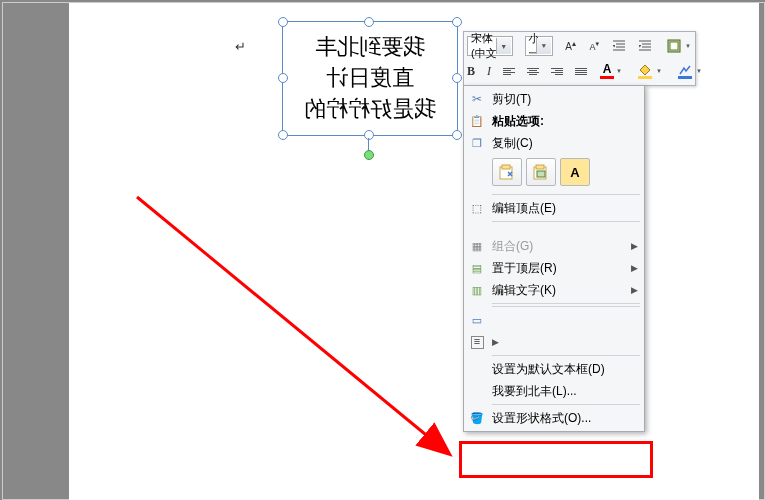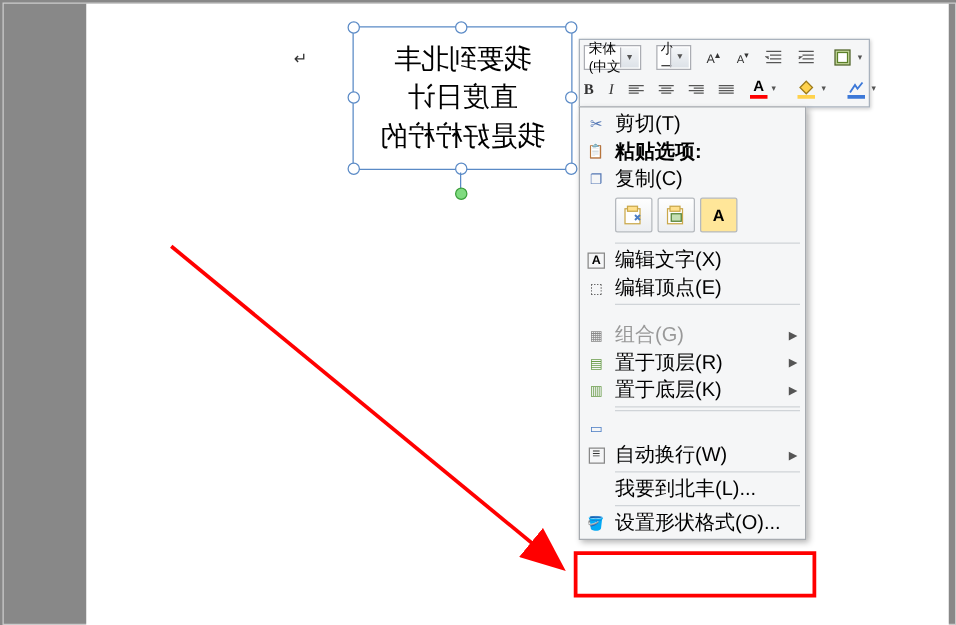--- a/index.html
+++ b/index.html
@@ -184,21 +184,21 @@
 .menu-item.disabled { color: #999; margin-top: 13px; }
 .menu-icon {
   width: 18px;
   height: 18px;
   display: flex;
   align-items: center;
   justify-content: center;
   margin-right: 6px;
   font-size: 13px;
 }
-.menu-label { flex: 1; font-size: 16px; }
+.menu-label { flex: 1; font-size: 12px; }
 .menu-arrow { font-size: 9px; color: #555; }
 .menu-sep {
   height: 1px;
   background: #d0d4d8;
   margin: 2px 4px 2px 28px;
 }
 .paste-options {
   display: flex;
   gap: 4px;
   padding: 4px 6px 6px 28px;
@@ -397,54 +397,53 @@
             <rect x="3" y="1" width="8" height="4" fill="#ffe08c" stroke="#caa84a"></rect>
             <rect x="4" y="7" width="8" height="6" fill="#c5e0b4" stroke="#548235"></rect>
           </svg>
       </div>
       <div class="paste-opt" style="background:#ffe699">
         <span style="font-weight:bold;font-family:Arial;font-size:13px">A</span>
       </div>
     </div>
     <div class="menu-sep"></div>
     <div class="menu-item">
-      <span class="menu-icon icon-edit-text"></span>
-      <span class="menu-label">编辑文字(X)</span>
-    </div>
-    <div class="menu-item">
       <span class="menu-icon icon-vertex"></span>
       <span class="menu-label">编辑顶点(E)</span>
     </div>
     <div class="menu-sep"></div>
     <div class="menu-item disabled">
       <span class="menu-icon icon-group"></span>
       <span class="menu-label">组合(G)</span>
       <span class="menu-arrow">▶</span>
     </div>
     <div class="menu-item">
       <span class="menu-icon icon-front"></span>
       <span class="menu-label">置于顶层(R)</span>
       <span class="menu-arrow">▶</span>
     </div>
     <div class="menu-item">
       <span class="menu-icon icon-back"></span>
-      <span class="menu-label">置于底层(K)</span>
+      <span class="menu-label">编辑文字(K)</span>
       <span class="menu-arrow">▶</span>
     </div>
     <div class="menu-sep"></div>
     <div class="menu-sep"></div>
     <div class="menu-item">
       <span class="menu-icon icon-caption"></span>
     </div>
     <div class="menu-item">
       <span class="menu-icon icon-wrap"></span>
-      <span class="menu-label">自动换行(W)</span>
       <span class="menu-arrow">▶</span>
     </div>
     <div class="menu-sep"></div>
+    <div class="menu-item">
+      <span class="menu-icon"></span>
+      <span class="menu-label">设置为默认文本框(D)</span>
+    </div>
     <div class="menu-item">
       <span class="menu-icon"></span>
       <span class="menu-label">我要到北丰(L)...</span>
     </div>
     <div class="menu-sep"></div>
     <div class="menu-item">
       <span class="menu-icon icon-format"></span>
       <span class="menu-label">设置形状格式(O)...</span>
     </div>
   </div>

